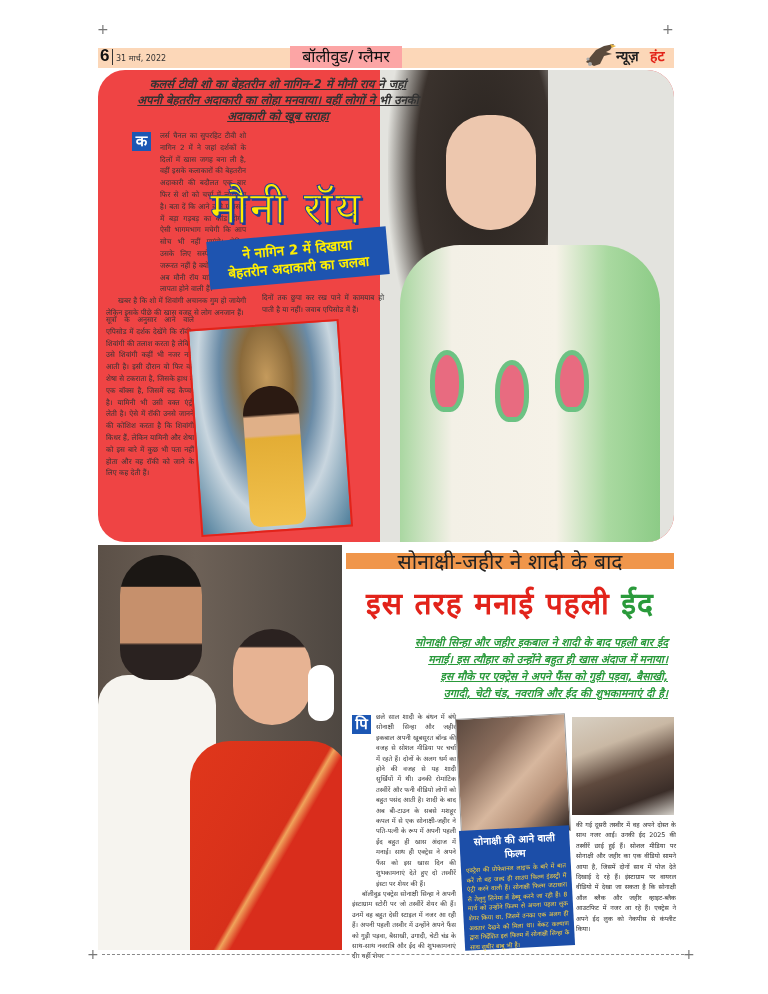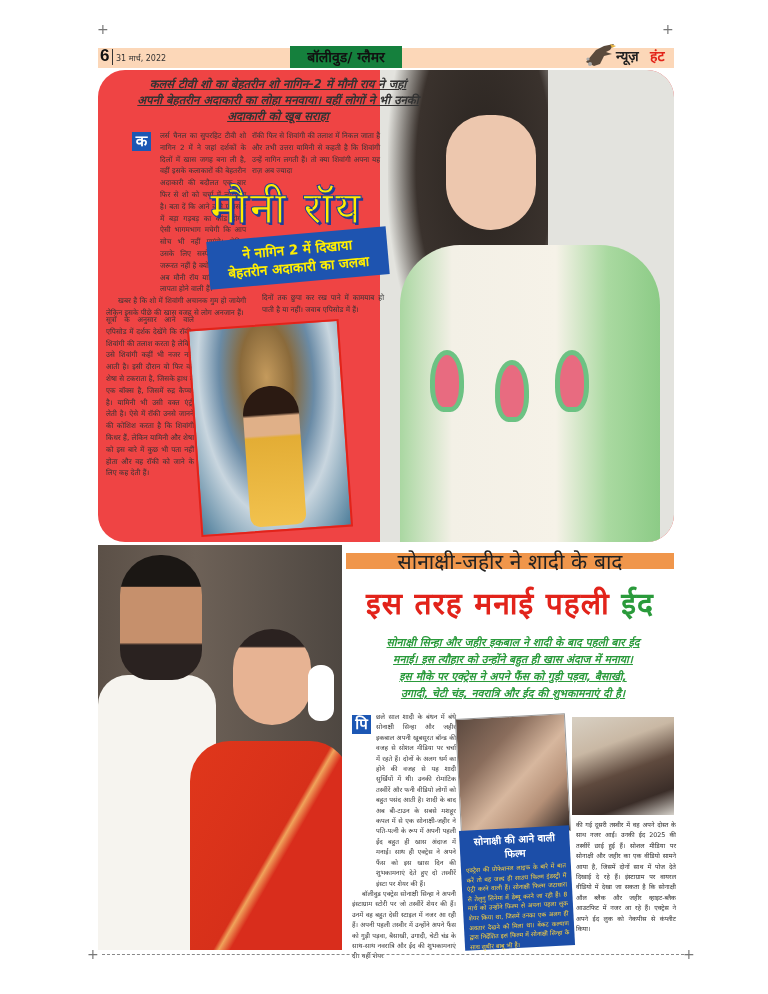--- a/index.html
+++ b/index.html
@@ -6,21 +6,21 @@
     html, body { width: 768px; height: 994px; background: #ffffff; overflow: hidden; }
     body { position: relative; font-family: "DejaVu Sans", sans-serif; color: #222; }
 
     .crop { position: absolute; color: #777; font-size: 14px; line-height: 14px; font-family: "DejaVu Sans", sans-serif; }
 
     
     .header { position: absolute; left: 98px; top: 48px; width: 576px; height: 20px; background: #fcd7b8; }
     .page-num { position: absolute; left: 100px; top: 46px; font-size: 17px; font-weight: bold; font-family: "Liberation Sans", sans-serif; color: #111; }
     .page-sep { position: absolute; left: 112px; top: 49px; width: 1px; height: 16px; background: #333; }
     .page-date { position: absolute; left: 116px; top: 52px; font-size: 8px; color: #333; }
-    .section-title { position: absolute; left: 290px; top: 46px; width: 112px; height: 22px; background: #15803d; text-align: center; font-size: 14px; font-weight: bold; color: #111; line-height: 22px; }
+    .section-title { position: absolute; left: 290px; top: 46px; width: 112px; height: 22px; background: #fca5a5; text-align: center; font-size: 16px; font-weight: normal; color: #111; line-height: 22px; }
     .logo { position: absolute; left: 584px; top: 42px; width: 92px; height: 26px; text-align: right; }
     .logo-bird { position: absolute; left: 0; top: 0; width: 34px; height: 26px; }
     .logo-text-a { position: absolute; left: 32px; top: 4px; font-size: 14px; font-weight: bold; color: #222; }
     .logo-text-b { position: absolute; left: 66px; top: 4px; font-size: 14px; font-weight: bold; color: #e2231a; }
 
     
     .top-article { position: absolute; left: 98px; top: 70px; width: 576px; height: 472px; background: #ef4444; overflow: hidden; border-radius: 27px; }
     .deck { position: absolute; left: 10px; top: 6px; width: 340px; text-align: center; font-size: 11.5px; font-style: italic; font-weight: bold; color: #333; line-height: 16px; }
     .deck span { text-decoration: underline; }
 
@@ -46,21 +46,21 @@
     .man-body { position: absolute; left: 0; top: 130px; width: 118px; height: 290px; background: #f6f4ef; border-radius: 30px 30px 0 0; }
     .woman-head { position: absolute; left: 135px; top: 84px; width: 78px; height: 96px; background: linear-gradient(#2b2220 0%, #2b2220 18%, #e7b393 20%); border-radius: 40px; }
     .woman-flowers { position: absolute; left: 210px; top: 120px; width: 26px; height: 56px; background: #fff; border-radius: 12px; }
     .woman-saree { position: absolute; left: 92px; top: 196px; width: 160px; height: 220px; background: linear-gradient(120deg, #e0371b 0%, #d7301a 50%, #f0a35b 52%, #d92d1c 56%); border-radius: 40px 40px 0 0; }
 
     .orange-bar { position: absolute; left: 346px; top: 553px; width: 328px; height: 16px; background: #f0964b; }
     .headline-1 { position: absolute; left: 346px; top: 547px; width: 328px; text-align: center; font-size: 21px; font-weight: normal; color: #222; }
     .headline-2 { position: absolute; left: 346px; top: 582px; width: 328px; text-align: center; font-size: 30px; font-weight: bold; color: #e2231a; letter-spacing: 1px; }
     .headline-2 .green { color: #2a9a3b; }
 
-    .deck2 { position: absolute; left: 358px; top: 634px; width: 310px; text-align: center; font-size: 10.8px; font-style: italic; font-weight: bold; color: #2a9a3b; line-height: 17px; text-decoration: underline; }
+    .deck2 { position: absolute; left: 358px; top: 634px; width: 310px; text-align: right; font-size: 10.8px; font-style: italic; font-weight: bold; color: #2a9a3b; line-height: 17px; text-decoration: underline; }
 
     .drop-cap2 { position: absolute; left: 352px; top: 715px; width: 19px; height: 19px; background: #1c57b4; color: #fff; font-size: 15px; font-weight: bold; text-align: center; line-height: 19px; }
 
     .selfie-1 { position: absolute; left: 458px; top: 716px; width: 110px; height: 118px; transform: rotate(-3deg); border: 1px solid #999; background: linear-gradient(135deg, #5c4a40 0%, #8a6d5c 30%, #d7b79e 55%, #b59077 75%, #2b2321 100%); overflow: hidden; }
     .selfie-2b { position: absolute; left: 572px; top: 717px; width: 102px; height: 98px; background: linear-gradient(160deg, #d8d0c3 0%, #c9b8a4 30%, #5f4a3e 55%, #3a2d28 80%, #d5d1ca 100%); overflow: hidden; }
 
     .blue-box { position: absolute; left: 462px; top: 828px; width: 110px; height: 120px; background: #1c4ea8; transform: rotate(-3deg); padding: 4px 5px; }
     .blue-box-title { font-size: 10px; font-weight: bold; color: #ffffff; text-align: center; margin-bottom: 3px; }
     .blue-box-text { font-size: 6.2px; line-height: 9.6px; color: #ffd43b; text-align: justify; }
 
@@ -106,21 +106,20 @@
     <span>अदाकारी को खूब सराहा</span>
   </div>
 
   <div class="drop-cap" style="left:34px; top:62px;">क</div>
   <div class="col-text" style="left:8px; top:60px; width:140px; text-indent:0;">
     <div style="padding-left:54px; text-indent:0;">लर्स चैनल का सुपरहिट टीवी शो नागिन 2 में ने जहां दर्शकों के दिलों में खास जगह बना ली है, वहीं इसके कलाकारों की बेहतरीन अदाकारी की बदौलत एक बार फिर से शो को चर्चा में ला दिया है। बता दें कि आने वाले एपिसोड में बड़ा गड़बड़ का कांड होगा। ऐसी भागमभाग मचेगी कि आप सोच भी नहीं पाएंगे। लेकिन उसके लिए सस्पेंस रखने की जरूरत नहीं है क्योंकि सीरियल में अब मौनी रॉय यानि शिवांगी ही लापता होने वाली हैं।</div>
     <div style="text-indent:12px;">खबर है कि शो में शिवांगी अचानक गुम हो जायेगी लेकिन इसके पीछे की खास वजह से लोग अनजान हैं।</div>
   </div>
   <div class="col-text" style="left:8px; top:244px; width:88px;">सूत्रों के अनुसार आने वाले एपिसोड में दर्शक देखेंगे कि रॉकी, शिवांगी की तलाश करता है लेकिन उसे शिवांगी कहीं भी नजर नहीं आती है। इसी दौरान वो फिर वह शेषा से टकराता है, जिसके हाथ में एक बॉक्स है, जिसमें रुद्र कैप्चर है। यामिनी भी उसी वक्त एंट्री लेती है। ऐसे में रॉकी उनसे जानने की कोशिश करता है कि शिवांगी किधर हैं, लेकिन यामिनी और शेषा को इस बारे में कुछ भी पता नहीं होता और वह रॉकी को जाने के लिए कह देती हैं।</div>
 
-  <div class="col-text" style="left:154px; top:60px; width:128px;">रॉकी फिर से शिवांगी की तलाश में निकल जाता है और तभी उत्तरा यामिनी से कहती है कि शिवांगी उन्हें नागिन लगती हैं। तो क्या शिवांगी अपना यह राज़ अब ज्यादा</div>
   <div class="col-text" style="left:164px; top:222px; width:122px;">दिनों तक छुपा कर रख पाने में कामयाब हो पाती है या नहीं। जवाब एपिसोड में हैं।</div>
 
   <div class="headline-name" style="left:112px; top:106px;">मौनी रॉय</div>
   <div class="blue-banner" style="left:110px; top:164px;">
     <div>ने नागिन 2 में दिखाया</div>
     <div>बेहतरीन अदाकारी का जलबा</div>
   </div>
 
   <div class="naagin-photo" style="left:96px; top:254px;">
     <div class="naagin-figure"></div>

